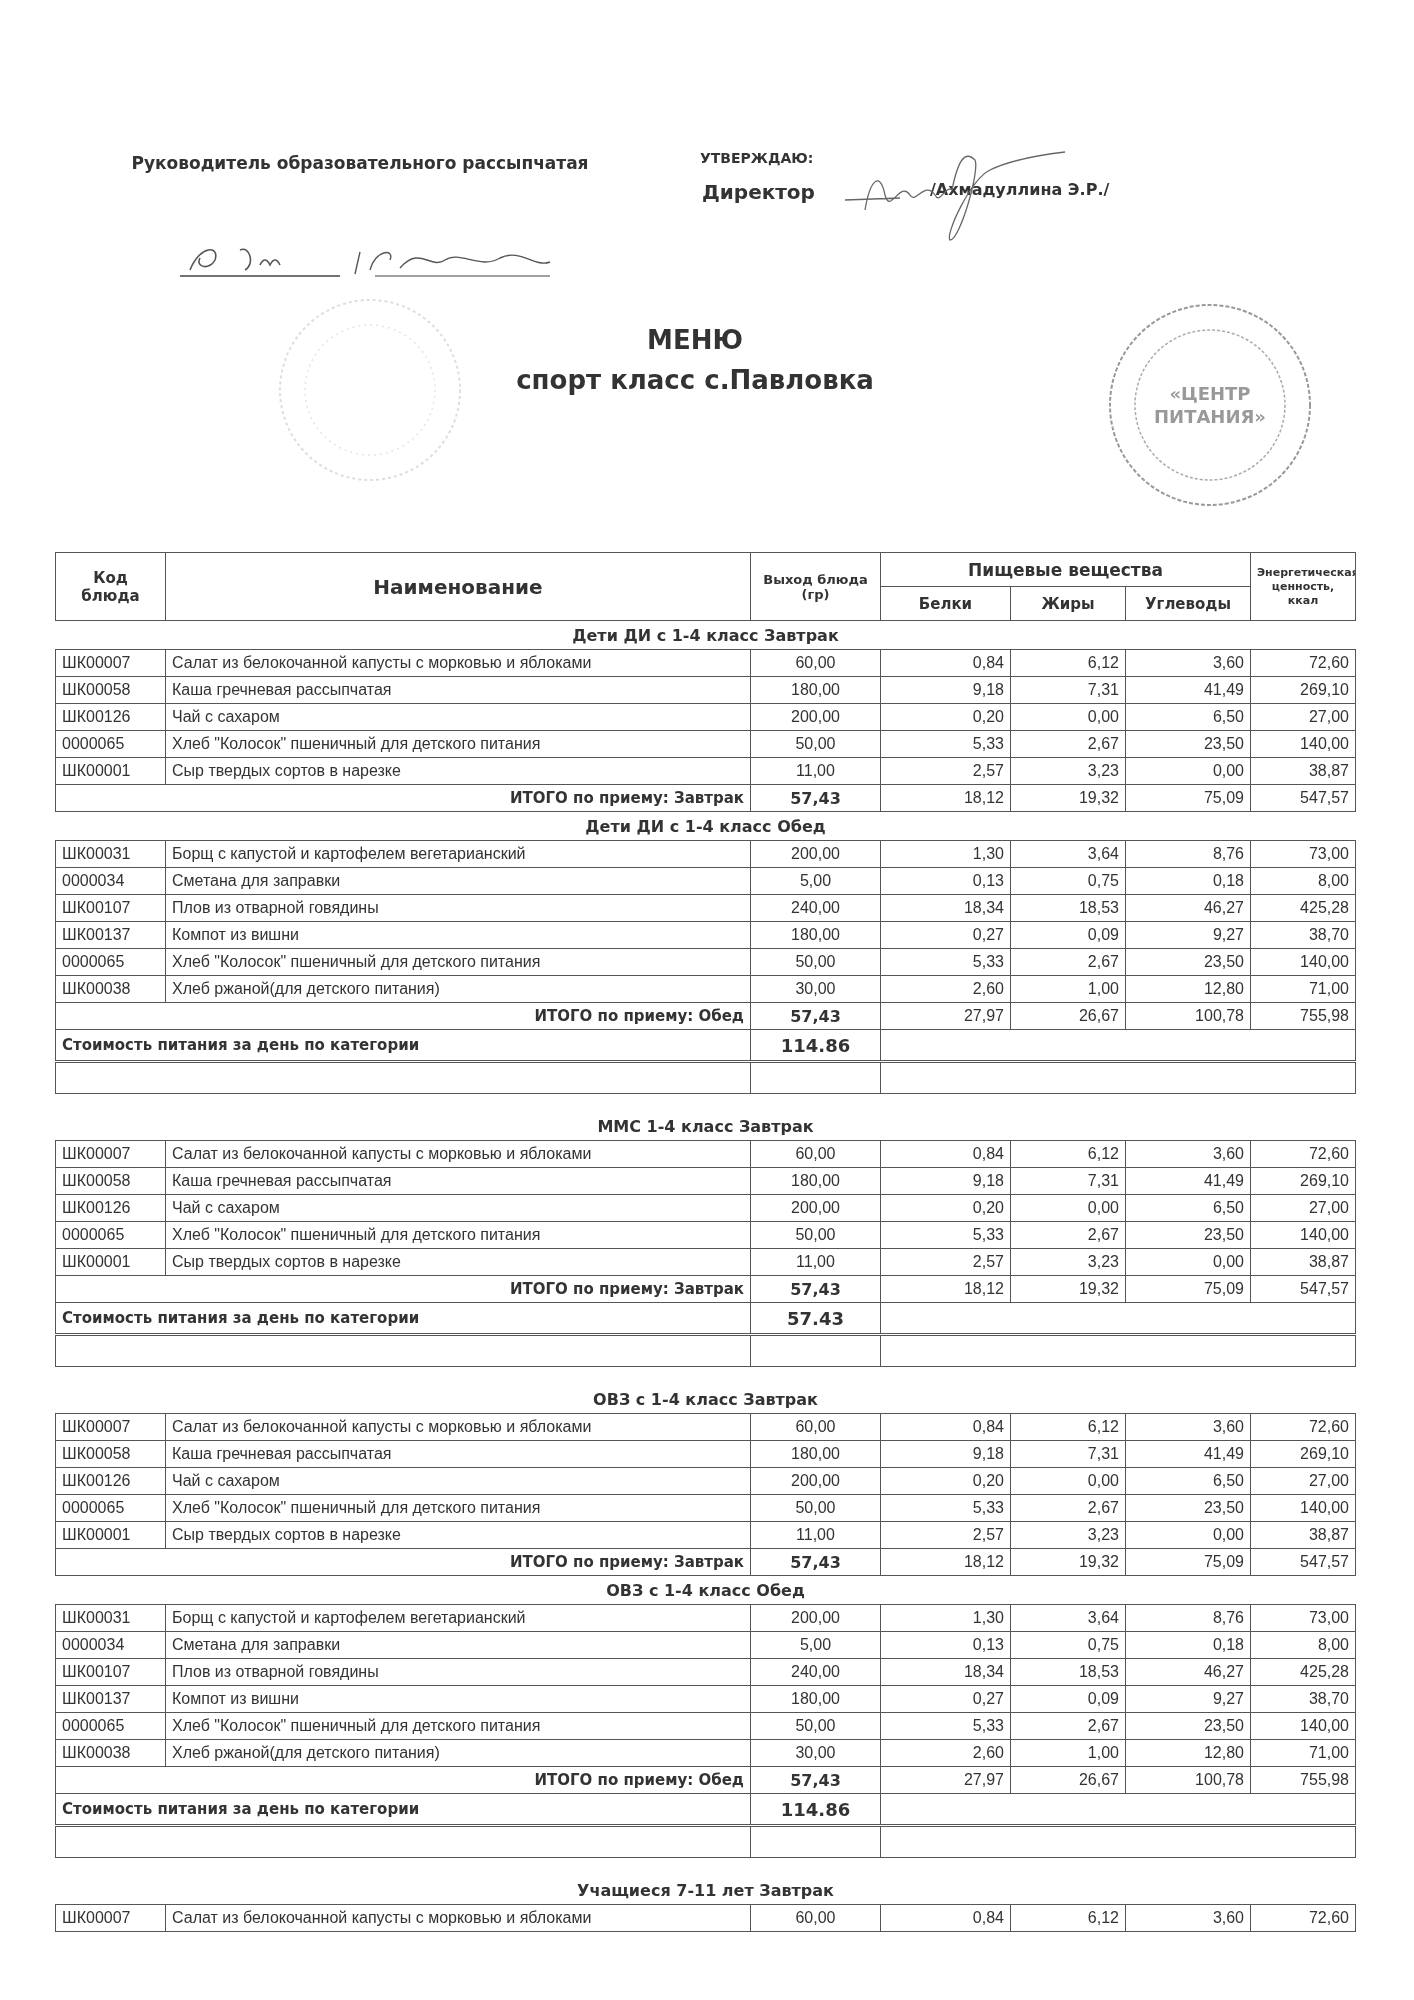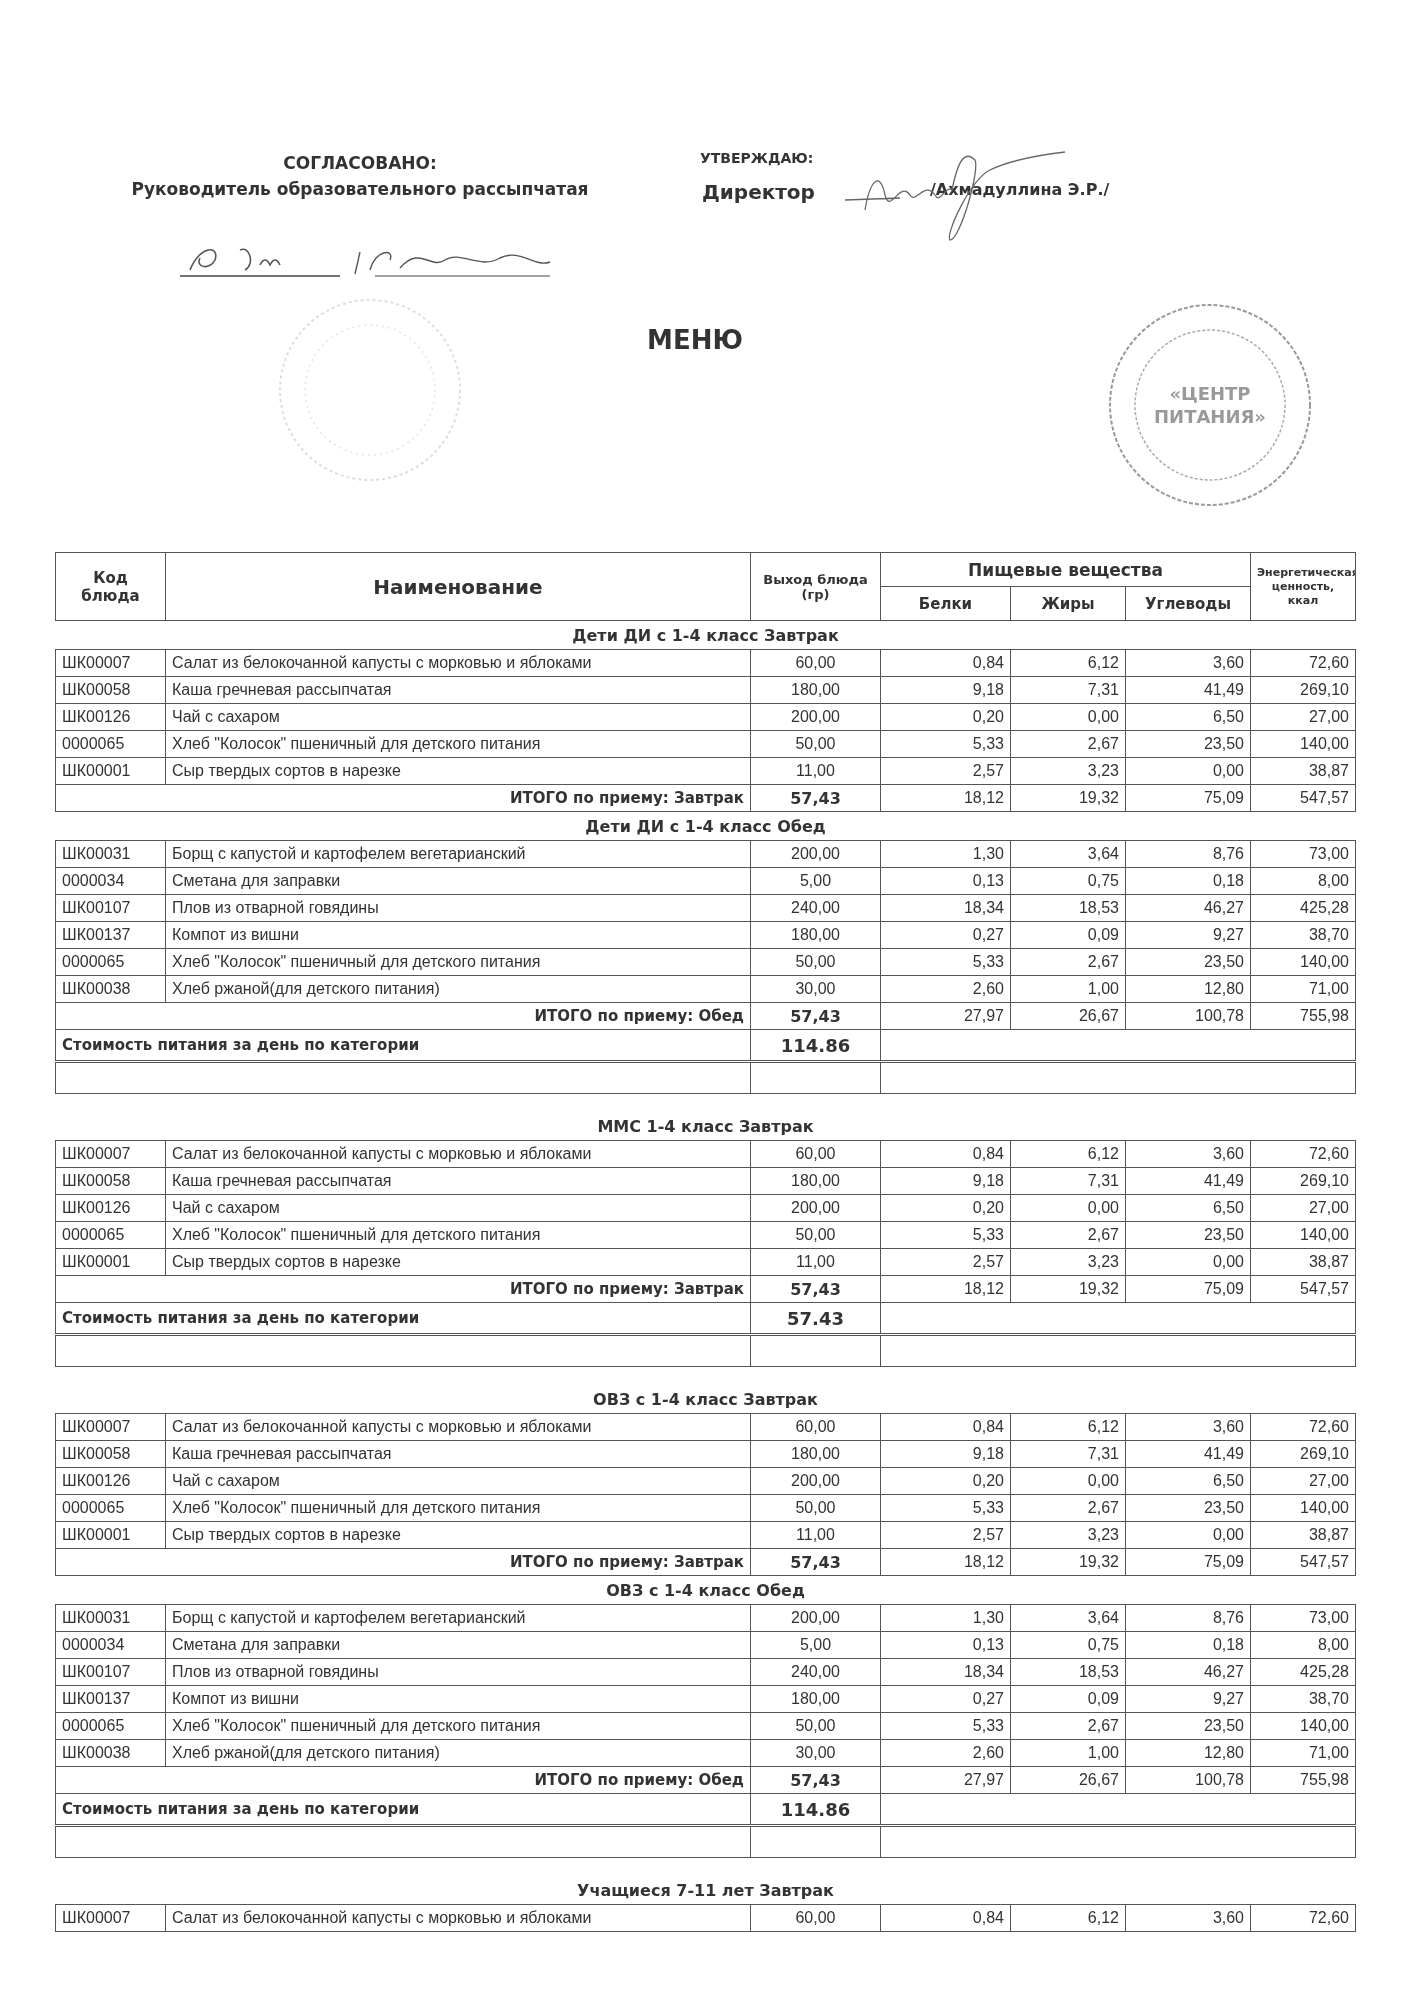--- a/index.html
+++ b/index.html
@@ -36,21 +36,20 @@
   tr.cost td { border-bottom: 3px double #555; height: 30px; }
   tr.blank td { height: 30px; }
   tr.gap td { border: none; height: 18px; }
   .hd-energy { font-size: 11px !important; line-height: 14px; white-space: normal !important; }
   .hd-name { font-size: 20px !important; }
 </style>
 </head>
 <body>
 
 <div class="abs hdr-left">
-  <div>СОГЛАСОВАНО:</div>
   <div>Руководитель образовательного рассыпчатая</div>
 </div>
 <div class="abs hdr-approve">УТВЕРЖДАЮ:</div>
 <div class="abs hdr-director">Директор</div>
 <div class="abs hdr-name">/Ахмадуллина Э.Р./</div>
 
 <svg class="abs sig-left" viewBox="0 0 440 40">
   <path d="M10 30 C 20 5, 40 5, 35 20 C 30 30, 15 28, 20 18 M 60 10 C 70 5, 75 25, 65 30 M 80 25 q 5 -10 10 0 q 5 -10 10 0" stroke="#555" fill="none" stroke-width="1.6"></path>
   <line x1="0" y1="36" x2="160" y2="36" stroke="#444" stroke-width="1.5"></line>
   <path d="M175 34 L 180 12 M 190 30 C 195 10, 215 8, 210 20 M 220 28 C 240 5, 250 30, 265 20 C 280 10, 300 30, 320 18 C 340 8, 355 28, 370 22" stroke="#555" fill="none" stroke-width="1.4"></path>
@@ -68,20 +67,21 @@
 
 <svg class="abs stamp" viewBox="0 0 250 220">
   <circle cx="125" cy="110" r="100" stroke="#999" stroke-width="2" fill="none" stroke-dasharray="4 2"></circle>
   <circle cx="125" cy="110" r="75" stroke="#aaa" stroke-width="1.5" fill="none" stroke-dasharray="3 2"></circle>
   <text x="125" y="105" text-anchor="middle" font-family="DejaVu Sans, sans-serif" font-size="18" font-weight="bold" fill="#999">«ЦЕНТР</text>
   <text x="125" y="128" text-anchor="middle" font-family="DejaVu Sans, sans-serif" font-size="18" font-weight="bold" fill="#999">ПИТАНИЯ»</text>
 </svg>
 
 <div class="abs title">
   <div>МЕНЮ</div>
+  <div>спорт класс с.Павловка</div>
 </div>
 
 <table class="menu">
   <colgroup>
     <col style="width:110px">
       <col style="width:585px">
       <col style="width:130px">
     <col style="width:130px">
       <col style="width:115px">
       <col style="width:125px">

